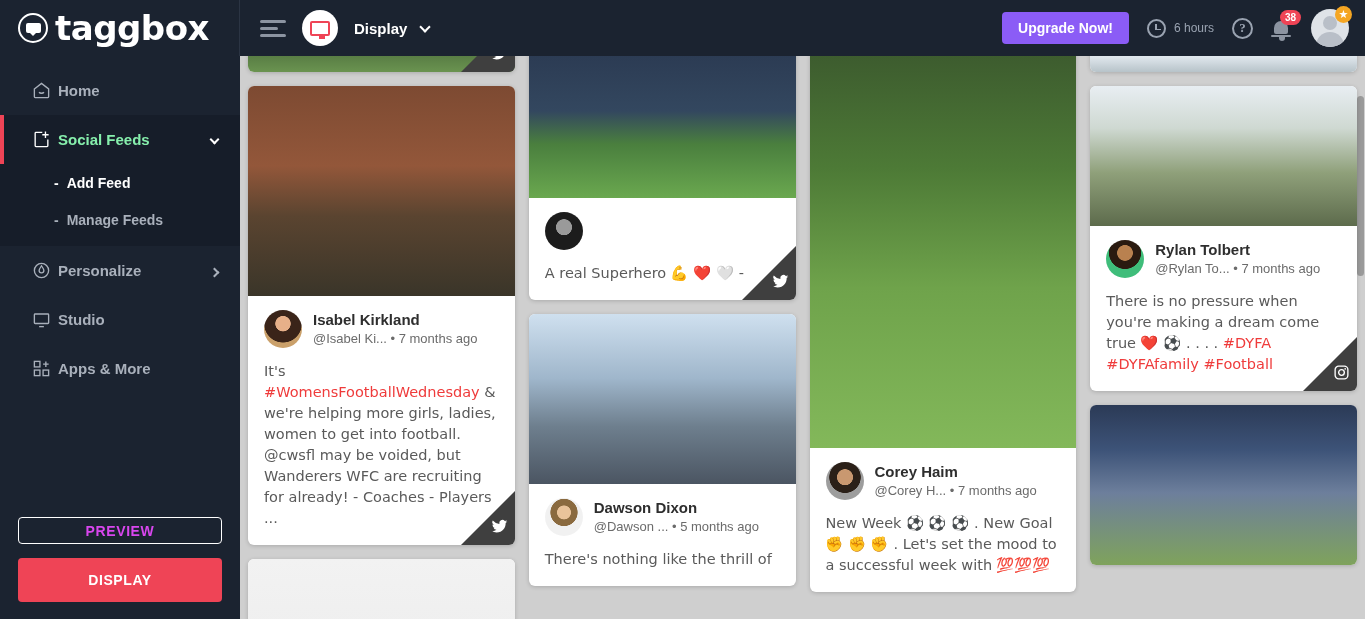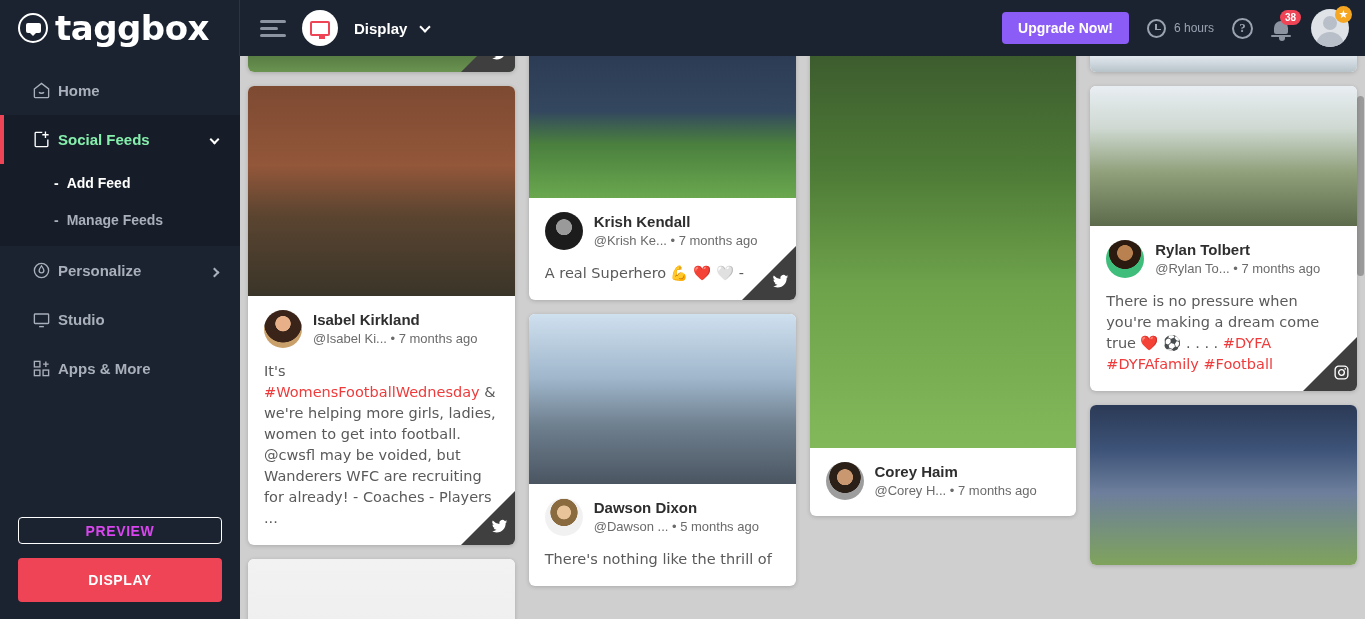--- a/index.html
+++ b/index.html
@@ -332,24 +332,20 @@
           <div class="card">
             <div class="card-img" style="height: 130px; background: linear-gradient(rgb(242, 242, 242) 0%, rgb(239, 239, 239) 55%, rgb(157, 187, 106) 78%, rgb(127, 162, 85) 100%);"></div>
           </div>
         </div>
         <div class="col c2">
           <div class="card">
             <div class="card-img" style="height: 150px; background: linear-gradient(rgb(43, 58, 82) 0%, rgb(51, 71, 95) 42%, rgb(74, 127, 62) 64%, rgb(106, 168, 79) 100%);"></div>
             <div class="card-body">
               <div class="post-head">
                 <div class="pfp" style="background:radial-gradient(circle at 50% 40%, #9a9a9a 0 26%, #1c1c1c 28%)"></div>
-                <div>
-                  <div class="pname">Krish Kendall</div>
-                  <div class="phandle">@Krish Ke... • 7 months ago</div>
-                </div>
               </div>
               <div class="ptext emj"><span>A real Superhero 💪 ❤️ 🤍 -</span></div>
             </div>
             <div class="corner">
               <span class="gl"><svg viewBox="0 0 24 24" width="17" height="17" fill="#fff">
                   <path d="M23 4.9a9 9 0 0 1-2.6.7 4.5 4.5 0 0 0 2-2.5 9 9 0 0 1-2.9 1.1 4.5 4.5 0 0 0-7.7 4.1A12.8 12.8 0 0 1 2.5 3.6a4.5 4.5 0 0 0 1.4 6 4.4 4.4 0 0 1-2-.6 4.5 4.5 0 0 0 3.6 4.4 4.5 4.5 0 0 1-2 .1 4.5 4.5 0 0 0 4.2 3.1A9 9 0 0 1 1 18.5a12.7 12.7 0 0 0 6.9 2c8.3 0 12.8-6.9 12.8-12.8v-.6A9 9 0 0 0 23 4.9z"></path>
                 </svg></span>
             </div>
           </div>
           <div class="card">
@@ -370,20 +366,21 @@
           <div class="card">
             <div class="card-img" style="height: 400px; background: linear-gradient(rgb(60, 90, 46) 0%, rgb(77, 122, 54) 30%, rgb(111, 163, 75) 60%, rgb(131, 184, 90) 100%);"></div>
             <div class="card-body">
               <div class="post-head">
                 <div class="pfp" style="background:radial-gradient(circle at 50% 40%, #c99870 0 26%, #2b2018 28% 52%, #9d9d9d 54%)"></div>
                 <div>
                   <div class="pname">Corey Haim</div>
                   <div class="phandle">@Corey H... • 7 months ago</div>
                 </div>
               </div>
+              <div class="ptext emj"><span>New Week ⚽ ⚽ ⚽ . New Goal ✊ ✊ ✊ . Let's set the mood to a successful week with </span><span class="tag">💯💯💯</span></div>
             </div>
           </div>
         </div>
         <div class="col c4">
           <div class="card">
             <div class="card-img" style="height: 30px; background: linear-gradient(rgb(233, 238, 243) 0%, rgb(223, 230, 236) 50%, rgb(183, 195, 201) 100%);"></div>
           </div>
           <div class="card">
             <div class="card-img" style="height: 140px; background: linear-gradient(rgb(232, 238, 242) 0%, rgb(207, 217, 210) 30%, rgb(143, 160, 122) 62%, rgb(93, 107, 76) 100%);"></div>
             <div class="card-body">

